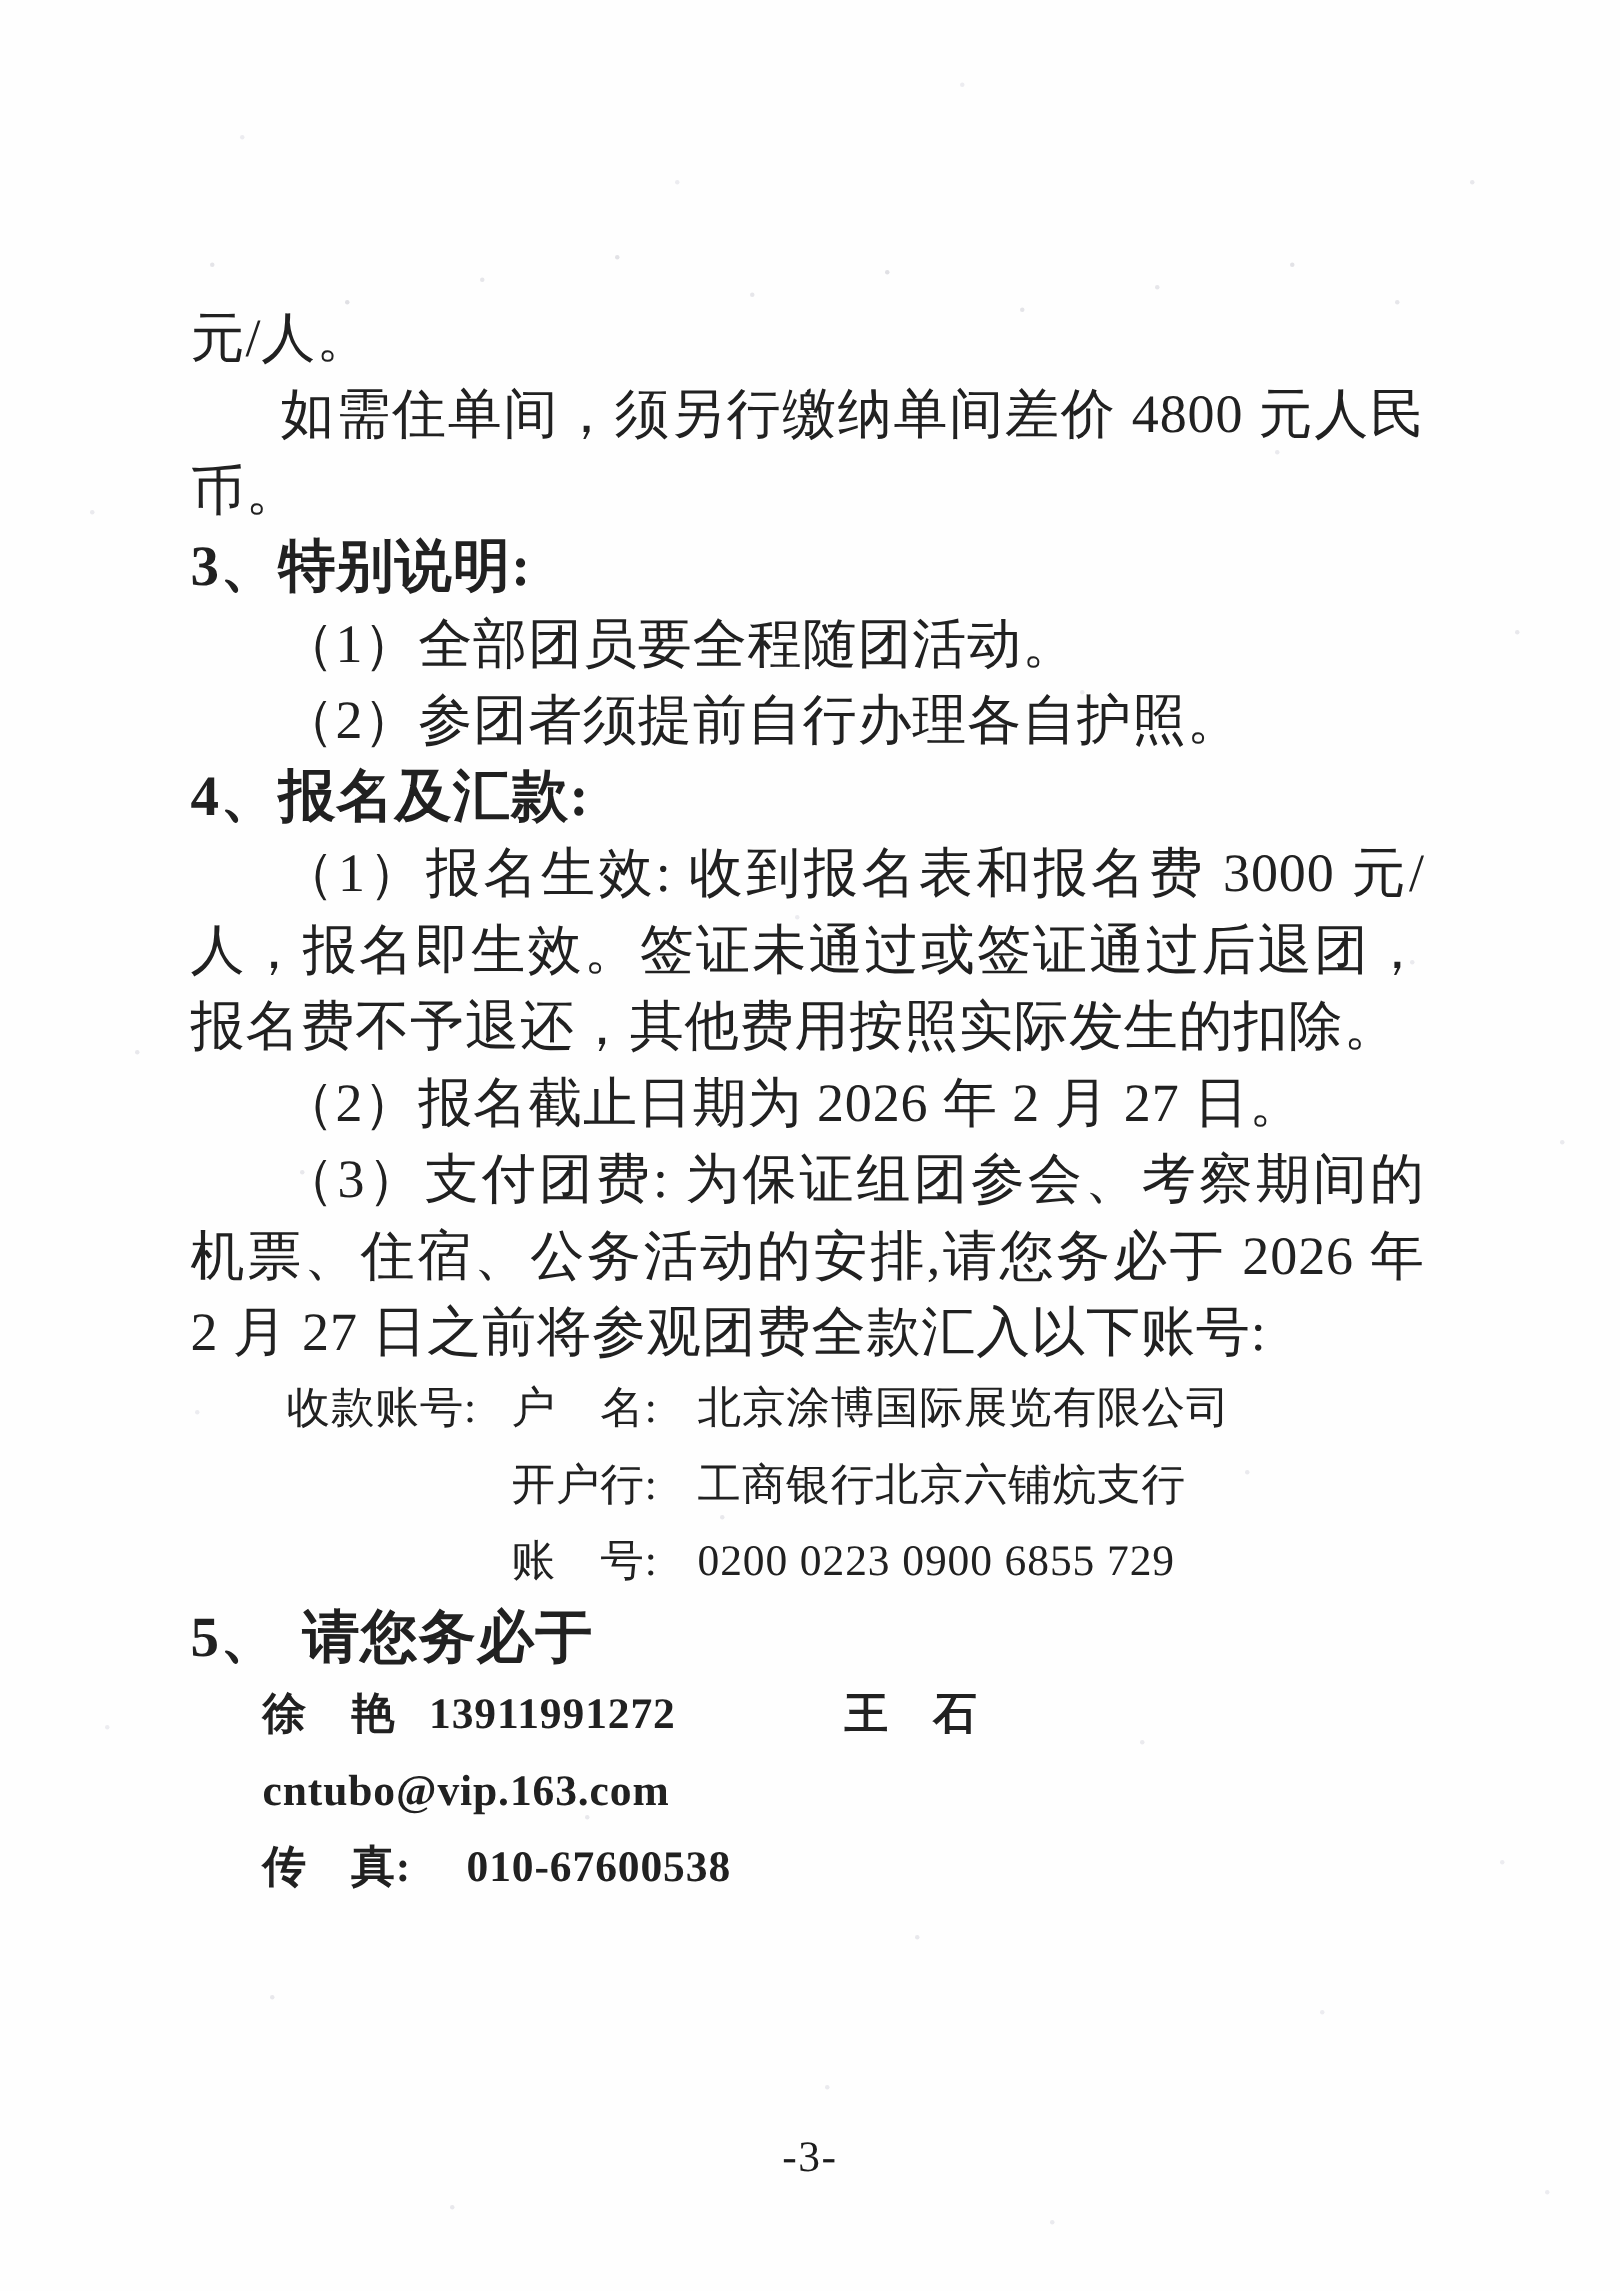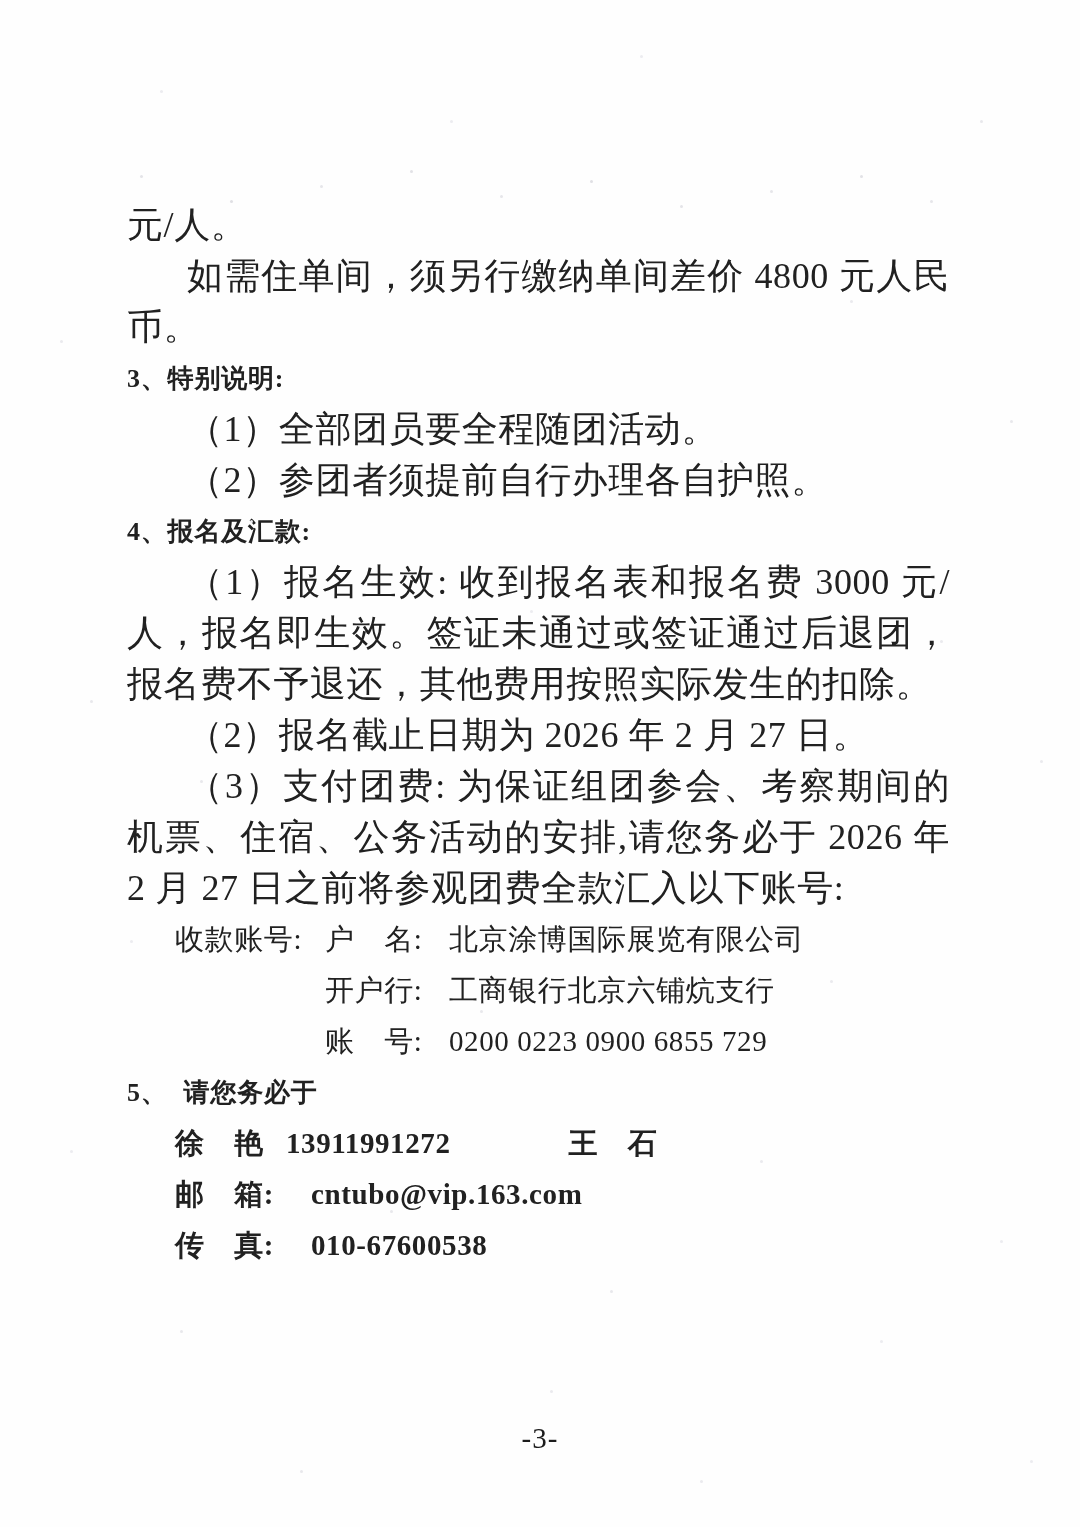--- a/index.html
+++ b/index.html
@@ -21,52 +21,52 @@
   .body-line {
     font-size: 36px;
     line-height: 51px;
     margin: 0;
     letter-spacing: 0.6px;
     text-align: justify;
     text-justify: inter-character;
   }
   .indent { text-indent: 60px; }
   .heading {
-    font-size: 26px;
+    font-size: 38px;
     font-weight: bold;
     line-height: 51px;
     margin: 0;
     letter-spacing: 0.8px;
   }
   .h5-num { display: inline-block; }
   .h5-text { display: inline-block; margin-left: 16px; }
 
   .bank-block {
     display: flex;
     padding-left: 48px;
     font-size: 29px;
     line-height: 51px;
     letter-spacing: 0.6px;
   }
-  .bank-label { width: 150px; flex: none; }
+  .bank-label { width: 150px; flex: none; margin-left: 16px; }
   .bank-row { display: flex; }
   .bank-field { width: 124px; flex: none; }
   .bank-value { white-space: nowrap; text-align: right; }
 
   .contact-block {
     padding-left: 48px;
     font-size: 29px;
     line-height: 51px;
     letter-spacing: 0.6px;
     font-weight: bold;
   }
   .contact-row { display: flex; }
   .c-name1 { width: 111px; flex: none; }
   .c-phone1 { width: 277px; flex: none; }
-  .c-name2 { width: 100px; flex: none; text-align: center; }
+  .c-name2 { width: 100px; flex: none; }
   .c-label { width: 136px; flex: none; }
   .c-fax2 { margin-left: 22px; }
 
   .page-number {
     position: absolute;
     top: 1422px;
     left: 0;
     width: 100%;
     text-align: center;
     font-size: 29px;
@@ -142,21 +142,20 @@
     <span class="h5-num">5、</span><span class="h5-text">请您务必于</span>
   </div>
 
   <div class="contact-block">
     <div class="contact-row">
       <span class="c-name1">徐　艳</span>
       <span class="c-phone1">13911991272</span>
       <span class="c-name2">王　石</span>
     </div>
     <div class="contact-row">
-      <span class="c-label">邮　箱:</span>
       <span class="c-email">cntubo@vip.163.com</span>
     </div>
     <div class="contact-row">
       <span class="c-label">传　真:</span>
       <span class="c-fax1">010-67600538</span>
     </div>
   </div>
 
   <div class="page-number">-3-</div>
 </div>

